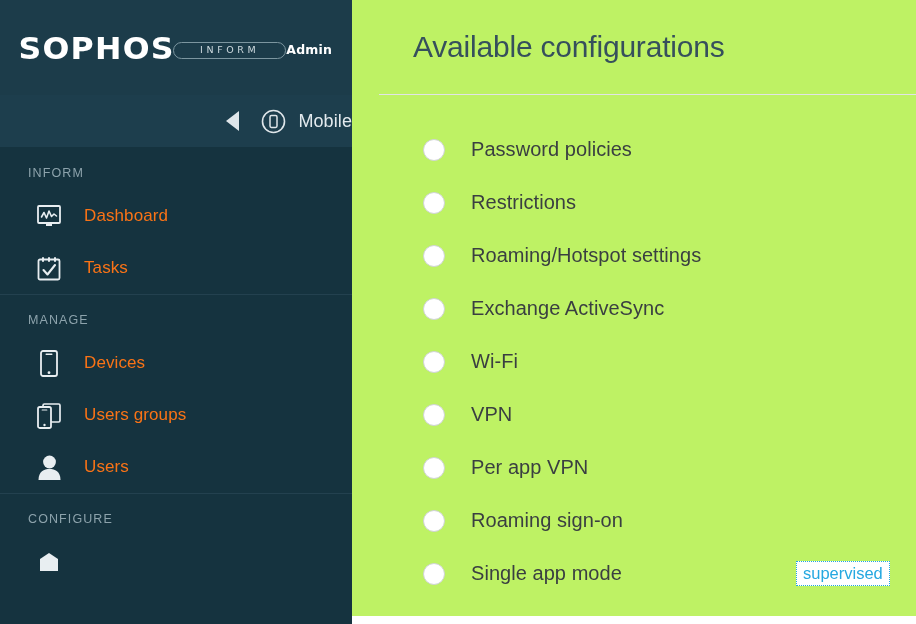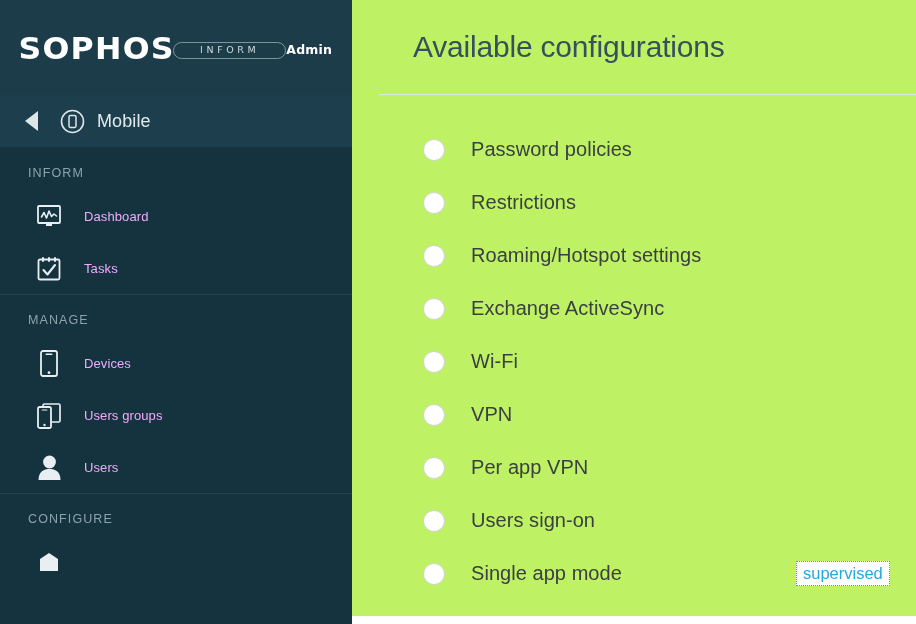--- a/index.html
+++ b/index.html
@@ -70,20 +70,21 @@
   }
 
   
   .product-bar {
     height: 52px;
     background: #1d3e4d;
     display: flex;
     align-items: center;
     padding-left: 25px;
     cursor: pointer;
+    justify-content: flex-end;
   }
   .back-arrow {
     width: 0; height: 0;
     border-top: 10px solid transparent;
     border-bottom: 10px solid transparent;
     border-right: 13px solid #dfe6ea;
     margin-right: 22px;
     flex: 0 0 auto;
   }
   .product-icon { flex: 0 0 auto; display:flex; margin-right: 12px; }
@@ -118,22 +119,22 @@
   }
   .nav-item-icon {
     width: 30px;
     flex: 0 0 30px;
     display: flex;
     align-items: center;
     justify-content: center;
     margin-right: 20px;
   }
   .nav-item-label {
-    color: #f0abfc;
-    font-size: 13px;
+    color: #f97316;
+    font-size: 17px;
     letter-spacing: 0.1px;
   }
 
   
   .main {
     flex: 1 1 auto;
     height: 616px;
     background: #bef264;
     position: relative;
     overflow: hidden;
@@ -358,21 +359,21 @@
       <div class="config-row">
         <span class="radio"></span>
         <span class="config-row-inner">
           <span class="config-label">Per app VPN</span>
         </span>
       </div>
 
       <div class="config-row">
         <span class="radio"></span>
         <span class="config-row-inner">
-          <span class="config-label">Users sign-on</span>
+          <span class="config-label">Roaming sign-on</span>
         </span>
       </div>
 
       <div class="config-row">
         <span class="radio"></span>
         <span class="config-row-inner">
           <span class="config-label">Single app mode</span>
           <span class="badge-slot">
             <span class="badge-supervised">supervised</span>
           </span>

